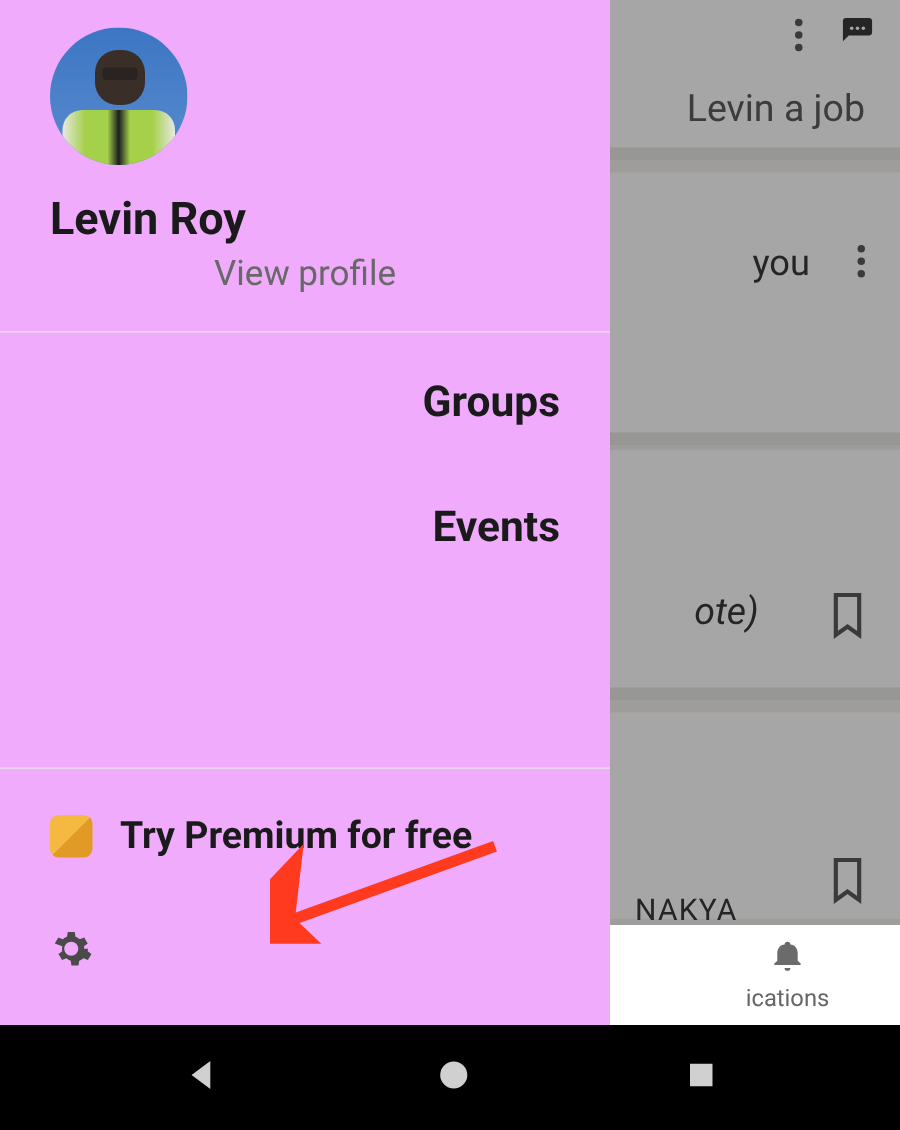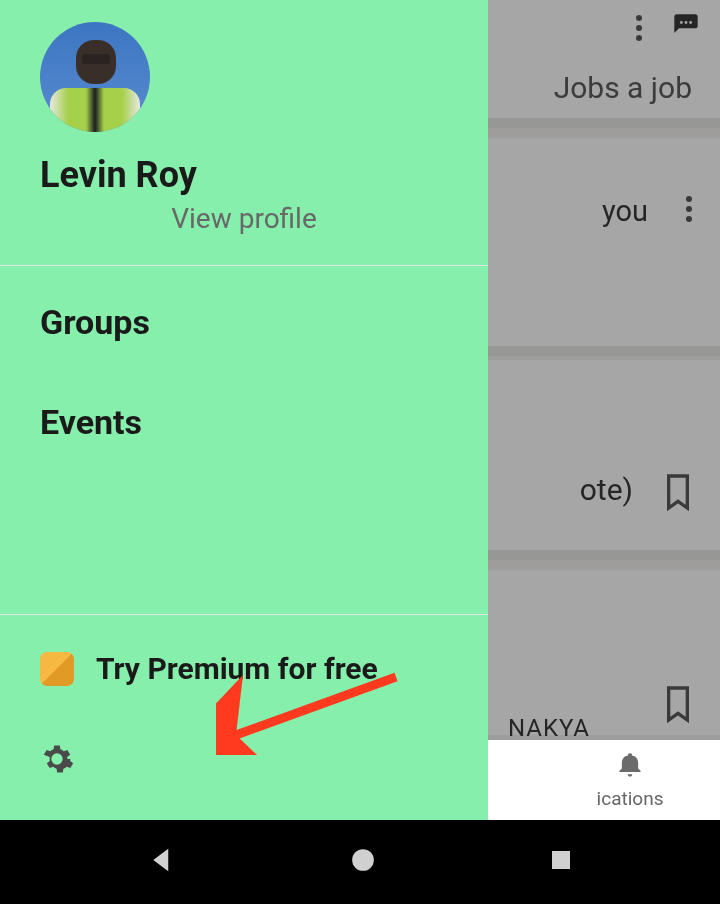--- a/index.html
+++ b/index.html
@@ -114,21 +114,21 @@
       justify-content: space-around;
       padding: 0 60px;
       z-index: 20;
     }
     .system-bar svg { fill: #d0d0d0; }
     
     .drawer {
       position: absolute;
       top: 0; left: 0; bottom: 84px;
       width: 488px;
-      background: #86efac;
+      background: #f0abfc;
       z-index: 10;
       display: flex;
       flex-direction: column;
     }
     .profile {
       padding: 22px 40px 30px 40px;
       border-bottom: 1px solid #e5e5e5;
     }
     .avatar {
       width: 110px;
@@ -140,21 +140,21 @@
     .avatar-sky { position: absolute; inset: 0; background: linear-gradient(#3c75c2, #5a8dd0); }
     .avatar-body { position: absolute; left: 10px; right: 10px; bottom: 0; height: 44px;
       background: linear-gradient(90deg, #e8e8e2 0%, #a5d04a 20%, #a5d04a 40%, #1b1c20 50%, #a5d04a 60%, #a5d04a 80%, #e8e8e2 100%);
       border-radius: 16px 16px 0 0; }
     .avatar-head { position: absolute; left: 36px; top: 18px; width: 40px; height: 44px;
       background: #3a2f28; border-radius: 18px; }
     .avatar-glasses { position: absolute; left: 42px; top: 32px; width: 28px; height: 10px;
       background: rgba(30,30,30,0.6); border-radius: 3px; }
     .name { margin-top: 22px; font-size: 36px; font-weight: 700; color: #1a1a1a; }
     .view-profile { margin-top: 6px; font-size: 28px; color: #686868; text-align: center; }
-    .menu { flex: 1; padding: 36px 40px 0 40px; border-bottom: 1px solid #e5e5e5; }
+    .menu { flex: 1; padding: 36px 40px 0 40px; border-bottom: 1px solid #e5e5e5; text-align: right; }
     .menu-item { font-size: 34px; font-weight: 700; color: #1a1a1a; margin-bottom: 60px; }
     .menu-item:last-child { }
     .footer { padding: 36px 40px 40px 40px; display: flex; flex-direction: column; gap: 56px; }
     .footer-item { display: flex; align-items: center; gap: 22px; }
     .premium-icon { width: 34px; height: 34px; border-radius: 7px;
       background: linear-gradient(135deg, #f5b942 0%, #f5b942 50%, #e09a25 50%, #e09a25 100%); }
     .footer-text { font-size: 30px; font-weight: 700; color: #1a1a1a; }
     .gear-icon svg { width: 34px; height: 34px; }
     
     .arrow {
@@ -184,36 +184,36 @@
     <svg viewBox="0 0 24 24" fill="#3a3a3a">
         <path d="M20 2H4c-1.1 0-2 .9-2 2v14l4-4h14c1.1 0 2-.9 2-2V4c0-1.1-.9-2-2-2z"></path>
         <circle cx="8" cy="9" r="1.2" fill="#fff"></circle>
         <circle cx="12" cy="9" r="1.2" fill="#fff"></circle>
         <circle cx="16" cy="9" r="1.2" fill="#fff"></circle>
       </svg>
   </span>
 </div>
 
 <div class="bg-postjob">
-  <span>Jobs a job</span>
+  <span>Levin a job</span>
 </div>
 
 <div class="bg-section bg-sec1">
   <div class="bg-sec1-title" style="right:72px;">you</div>
   <div class="bg-sec1-more">
     <div class="dots">
         <span></span>
         <span></span>
         <span></span>
       </div>
   </div>
 </div>
 
 <div class="bg-section bg-sec2">
-  <div class="bg-sec2-text1" style="right:87px;">ote)</div>
+  <div class="bg-sec2-text1" style="right:113px;font-style:italic;">ote)</div>
   <div class="bg-sec2-book">
     <svg width="32" height="40" viewBox="0 0 24 28" fill="none" stroke="#595959" stroke-width="2.5">
         <path d="M5 2h14v24l-7-5-7 5V2z"></path>
       </svg>
   </div>
 </div>
 
 <div class="bg-section bg-sec3">
   <div class="bg-sec3-text" style="right:130px;">NAKYA</div>
   <div class="bg-sec3-book">

